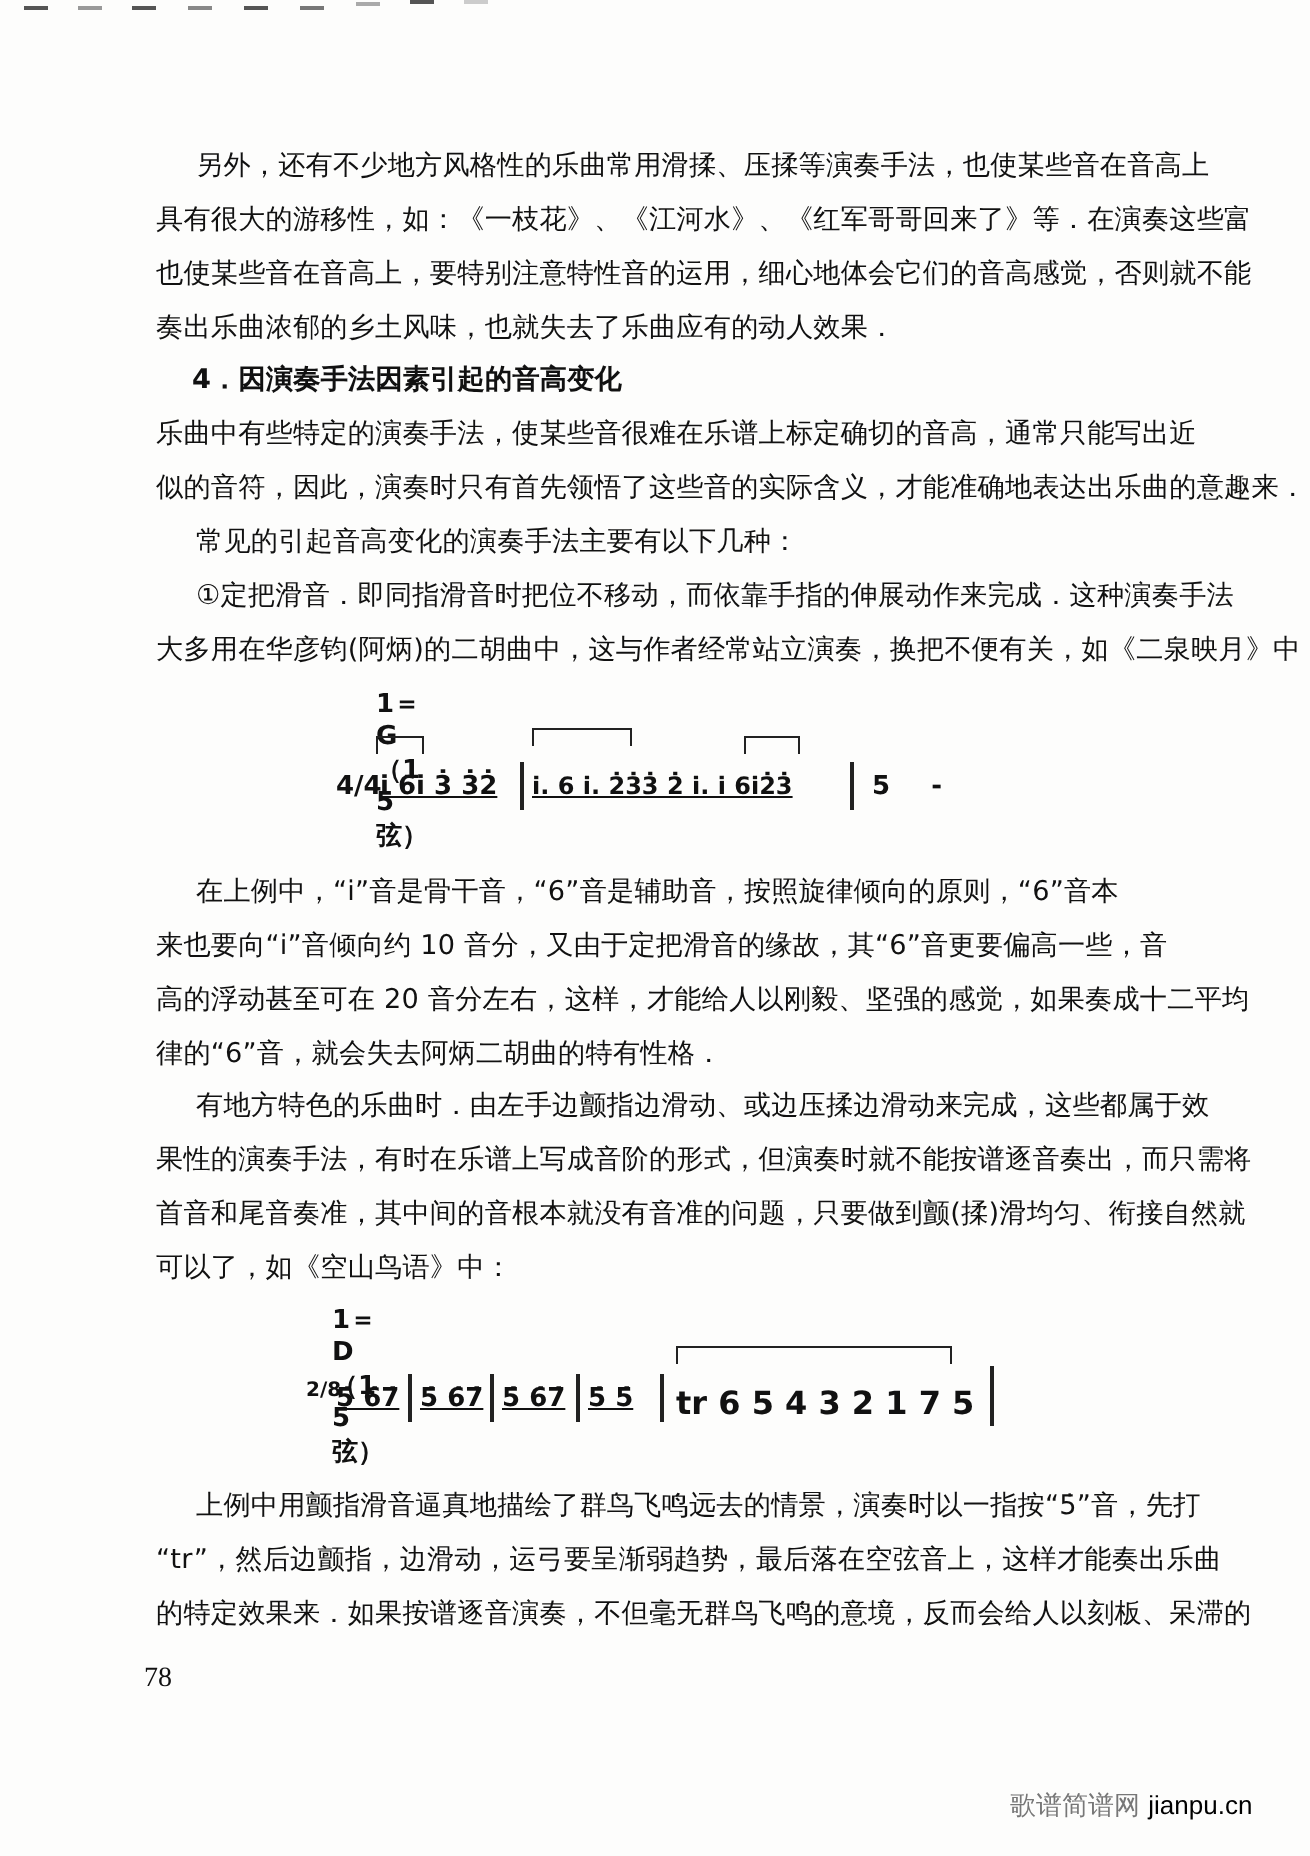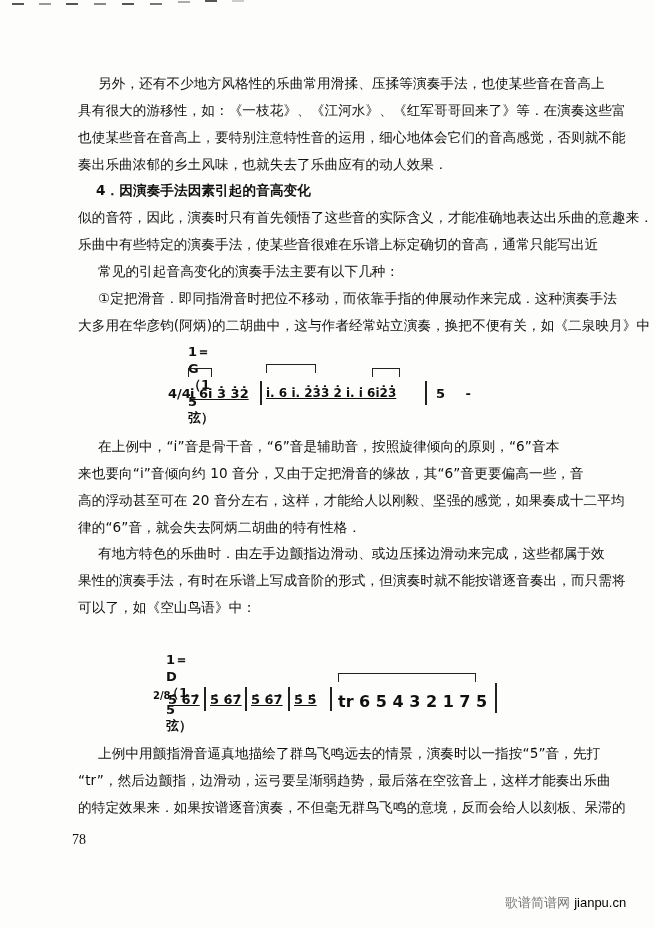--- a/index.html
+++ b/index.html
@@ -43,22 +43,22 @@
 <div class="para" style="top:70px">
   <span class="line indent">另外，还有不少地方风格性的乐曲常用滑揉、压揉等演奏手法，也使某些音在音高上</span>
   <span class="line">具有很大的游移性，如：《一枝花》、《江河水》、《红军哥哥回来了》等．在演奏这些富</span>
   <span class="line">也使某些音在音高上，要特别注意特性音的运用，细心地体会它们的音高感觉，否则就不能</span>
   <span class="line">奏出乐曲浓郁的乡土风味，也就失去了乐曲应有的动人效果．</span>
 </div>
 
 <div class="para heading" style="top:177px;left:96px">4．因演奏手法因素引起的音高变化</div>
 
 <div class="para" style="top:204px">
+  <span class="line">乐曲中有些特定的演奏手法，使某些音很难在乐谱上标定确切的音高，通常只能写出近</span>
   <span class="line">似的音符，因此，演奏时只有首先领悟了这些音的实际含义，才能准确地表达出乐曲的意趣来．</span>
-  <span class="line">乐曲中有些特定的演奏手法，使某些音很难在乐谱上标定确切的音高，通常只能写出近</span>
   <span class="line indent">常见的引起音高变化的演奏手法主要有以下几种：</span>
   <span class="line indent">①定把滑音．即同指滑音时把位不移动，而依靠手指的伸展动作来完成．这种演奏手法</span>
   <span class="line">大多用在华彦钧(阿炳)的二胡曲中，这与作者经常站立演奏，换把不便有关，如《二泉映月》中：</span>
 </div>
 
 <div class="score" style="left:0;top:0">
   <div class="key" style="left:188px;top:343px">1＝G（1 5 弦）</div>
   <div class="bracket" style="left:188px;top:368px;width:22px;height:8px"></div>
   <div class="bracket" style="left:266px;top:364px;width:48px;height:8px"></div>
   <div class="bracket" style="left:372px;top:368px;width:26px;height:8px"></div>
@@ -73,20 +73,21 @@
 <div class="para" style="top:433px">
   <span class="line indent">在上例中，“i̇”音是骨干音，“6”音是辅助音，按照旋律倾向的原则，“6”音本</span>
   <span class="line">来也要向“i̇”音倾向约 10 音分，又由于定把滑音的缘故，其“6”音更要偏高一些，音</span>
   <span class="line">高的浮动甚至可在 20 音分左右，这样，才能给人以刚毅、坚强的感觉，如果奏成十二平均</span>
   <span class="line">律的“6”音，就会失去阿炳二胡曲的特有性格．</span>
 </div>
 
 <div class="para" style="top:540px">
   <span class="line indent">有地方特色的乐曲时．由左手边颤指边滑动、或边压揉边滑动来完成，这些都属于效</span>
   <span class="line">果性的演奏手法，有时在乐谱上写成音阶的形式，但演奏时就不能按谱逐音奏出，而只需将</span>
+  <span class="line">首音和尾音奏准，其中间的音根本就没有音准的问题，只要做到颤(揉)滑均匀、衔接自然就</span>
   <span class="line">可以了，如《空山鸟语》中：</span>
 </div>
 
 <div class="score" style="left:0;top:0">
   <div class="key" style="left:166px;top:651px">1＝D（1 5 弦）</div>
   <div class="bracket" style="left:338px;top:673px;width:136px;height:8px"></div>
   <div class="notes" style="left:153px;top:690px;font-size:10px">2/8</div>
   <div class="notes ul" style="left:168px;top:692px">5̇ 6̇7̇</div>
   <div class="bar" style="left:204px;top:687px;height:24px"></div>
   <div class="notes ul" style="left:210px;top:692px">5̇ 6̇7̇</div>

